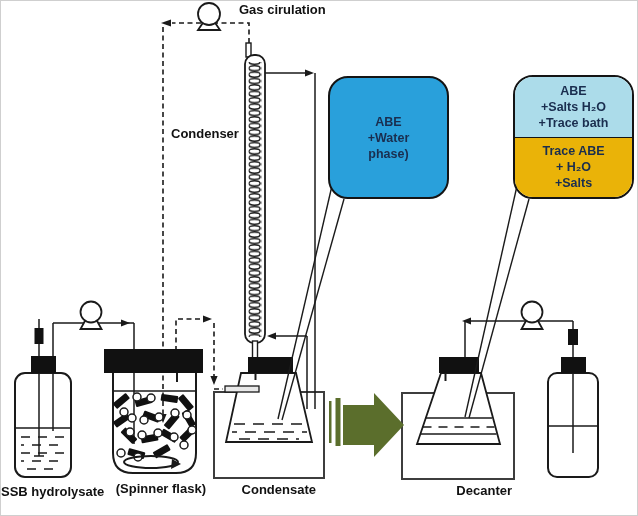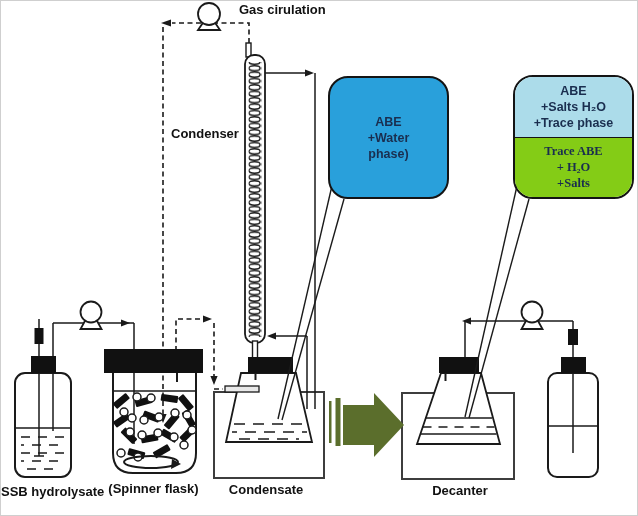--- a/index.html
+++ b/index.html
@@ -4,21 +4,21 @@
 <style>
   html,body{margin:0;padding:0;background:#fff;}
   #canvas{
     position:relative;width:638px;height:516px;background:#fff;
     border:1px solid #cfcfcf;box-sizing:border-box;overflow:hidden;
     font-family:"Liberation Sans",sans-serif;
   }
   svg{position:absolute;left:0;top:0;}
   .lbl{
     position:absolute;font-weight:bold;font-size:13px;line-height:15px;
-    color:#111;text-align:center;white-space:nowrap;
+    color:#111;text-align:right;white-space:nowrap;
   }
   .lbl span{display:block;}
   .callout{
     position:absolute;border:2px solid #141414;border-radius:20px;
     overflow:hidden;display:flex;flex-direction:column;
     font-weight:bold;font-size:12.5px;line-height:16px;color:#1A2E4F;
     text-align:center;z-index:5;
   }
   .callout .half{flex:1;display:flex;flex-direction:column;justify-content:center;}
   .callout .half.bot{border-top:1.5px solid #141414;}
@@ -202,23 +202,23 @@
 <div class="callout single" style="left: 327px; top: 75px; width: 117px; height: 119px; background-color: rgb(41, 160, 219);">
   <span>ABE</span>
   <span>+Water</span>
   <span>phase)</span>
 </div>
 
 <div class="callout" style="left:512px;top:74px;width:117px;height:120px;">
   <div class="half top" style="background-color: rgb(172, 220, 234);">
     <span>ABE</span>
     <span>+Salts H₂O</span>
-    <span>+Trace phase</span>
+    <span>+Trace bath</span>
   </div>
-  <div class="half bot" style="background-color: #84cc16; font-family: Liberation Serif, serif;">
+  <div class="half bot" style="background-color: #eab308;">
     <span>Trace ABE</span>
     <span>+ H₂O</span>
     <span>+Salts</span>
   </div>
 </div>
 
 <div class="lbl" style="left:238px;top:1px;">Gas cirulation</div>
 <div class="lbl" style="left:170px;top:125px;">Condenser</div>
 <div class="lbl" style="left:0px;top:483px;width:95px;">SSB hydrolysate</div>
 <div class="lbl" style="left:100px;top:480px;width:105px;">

